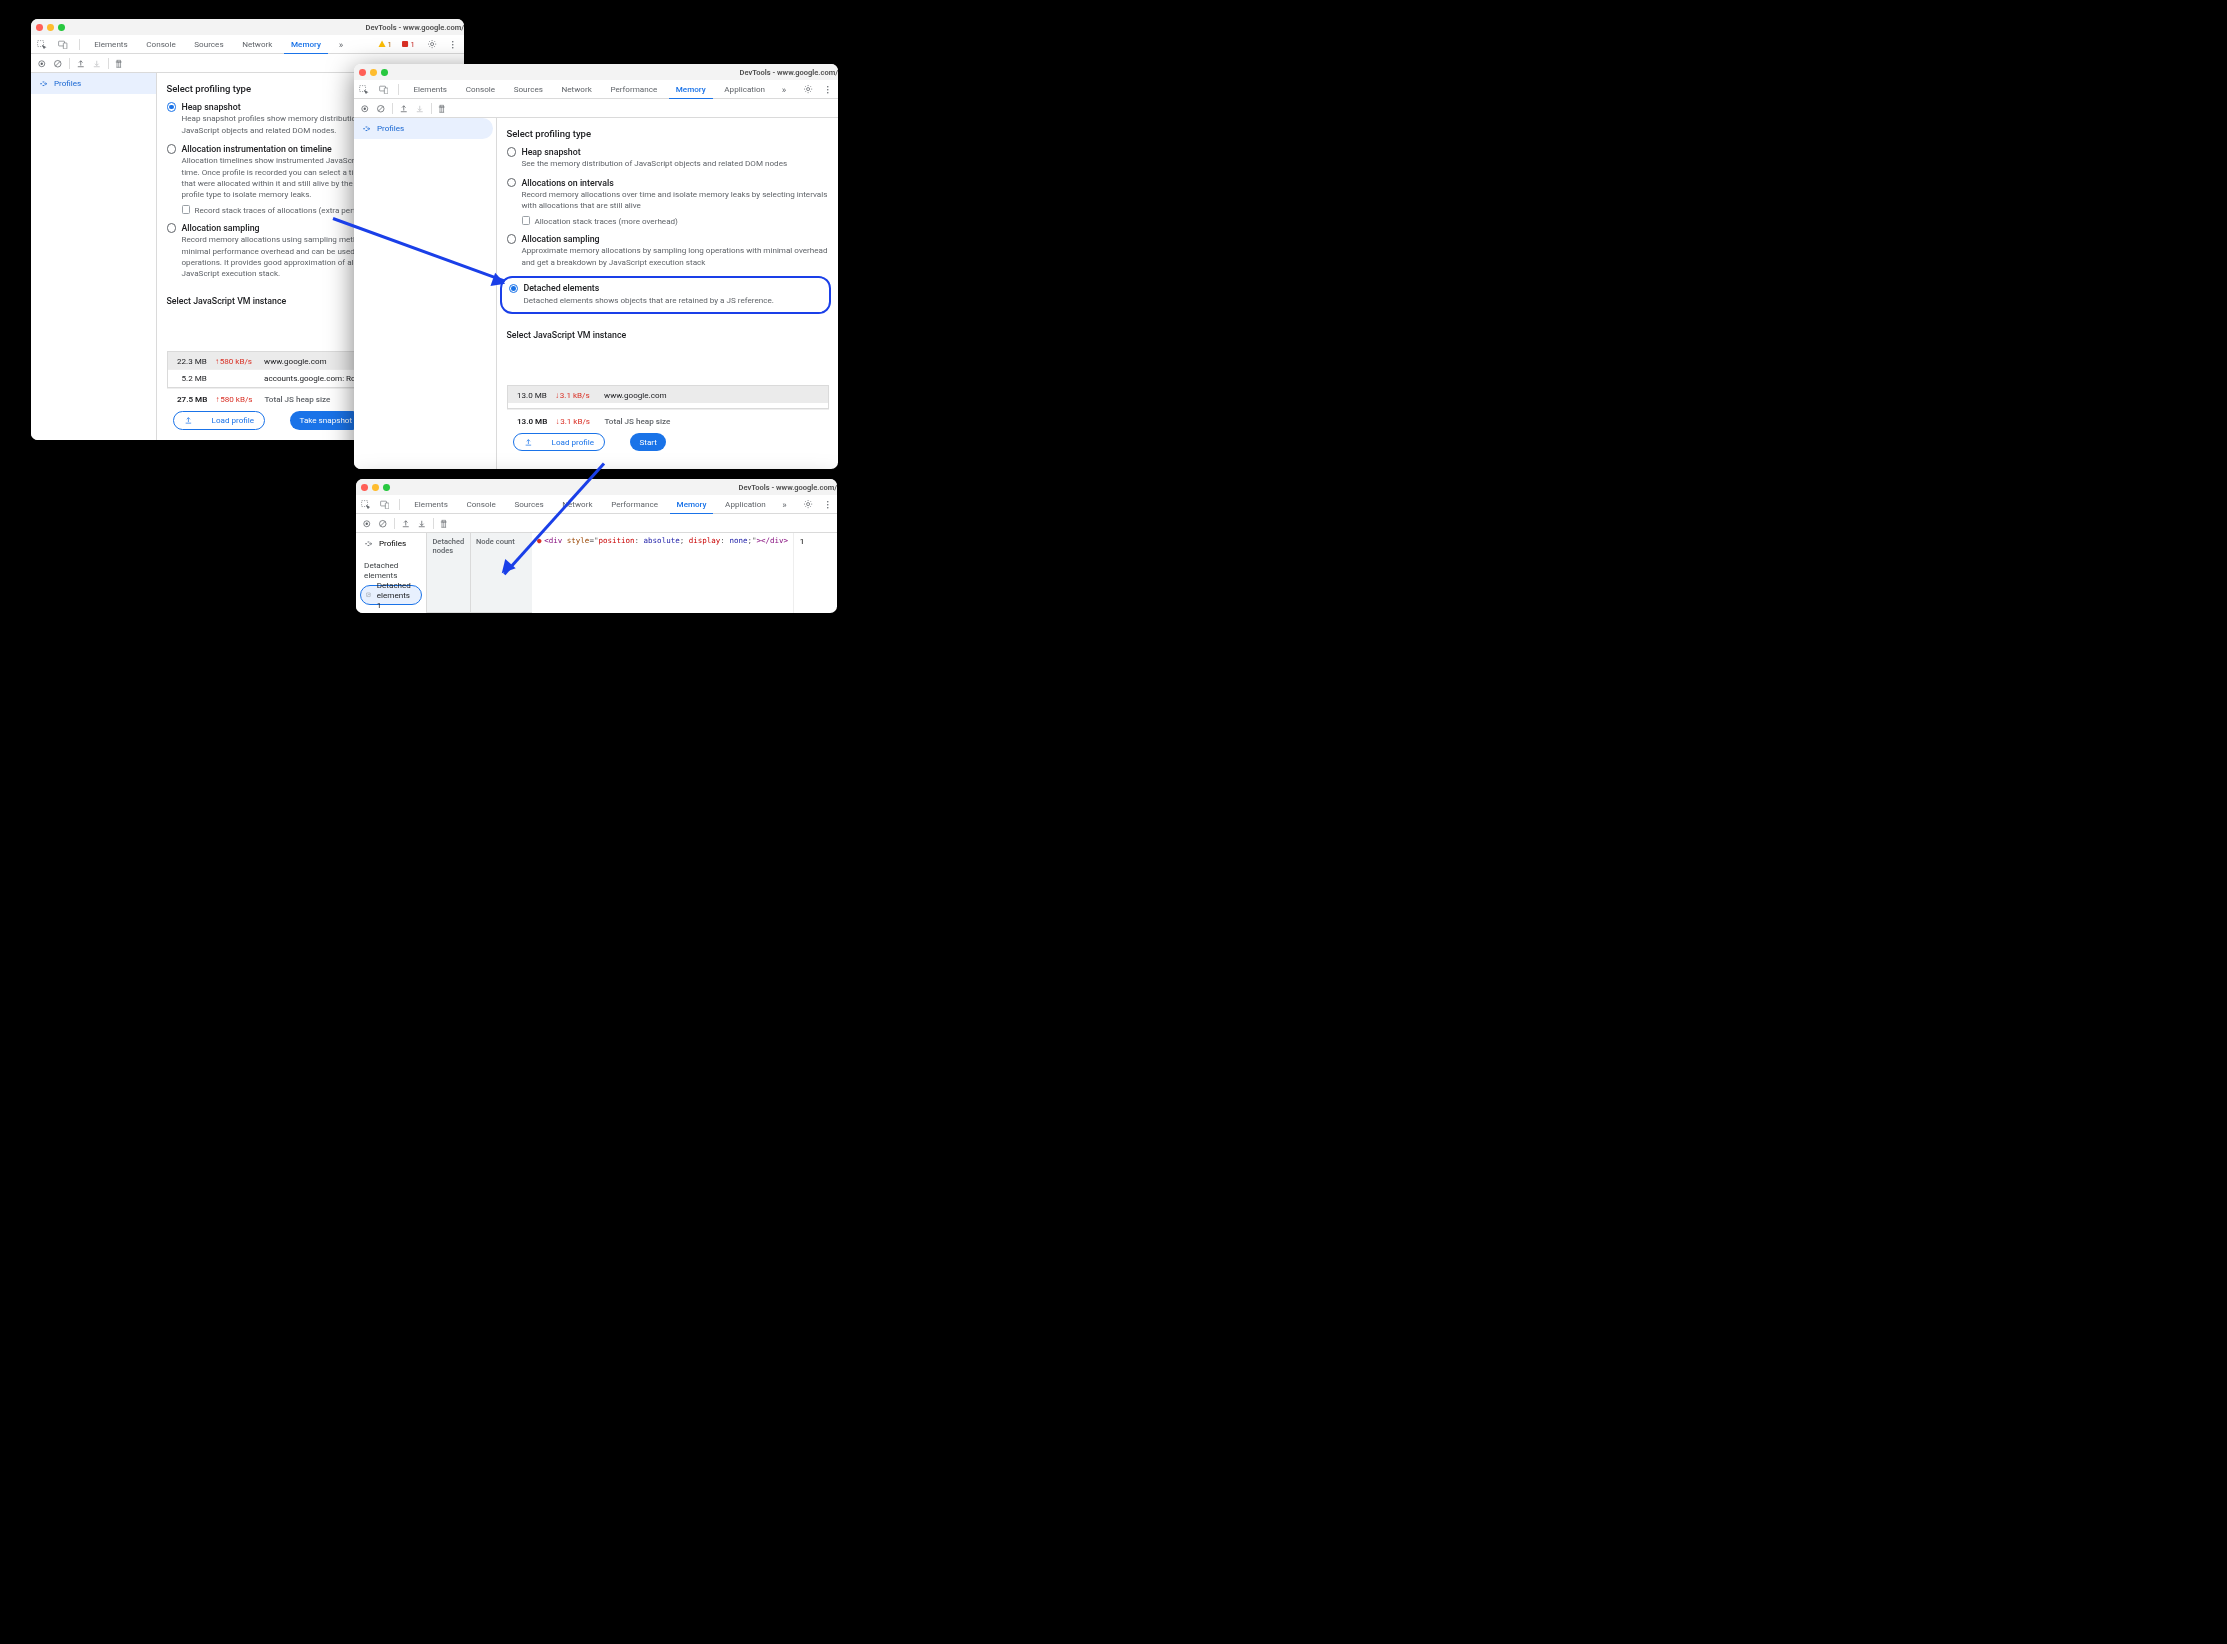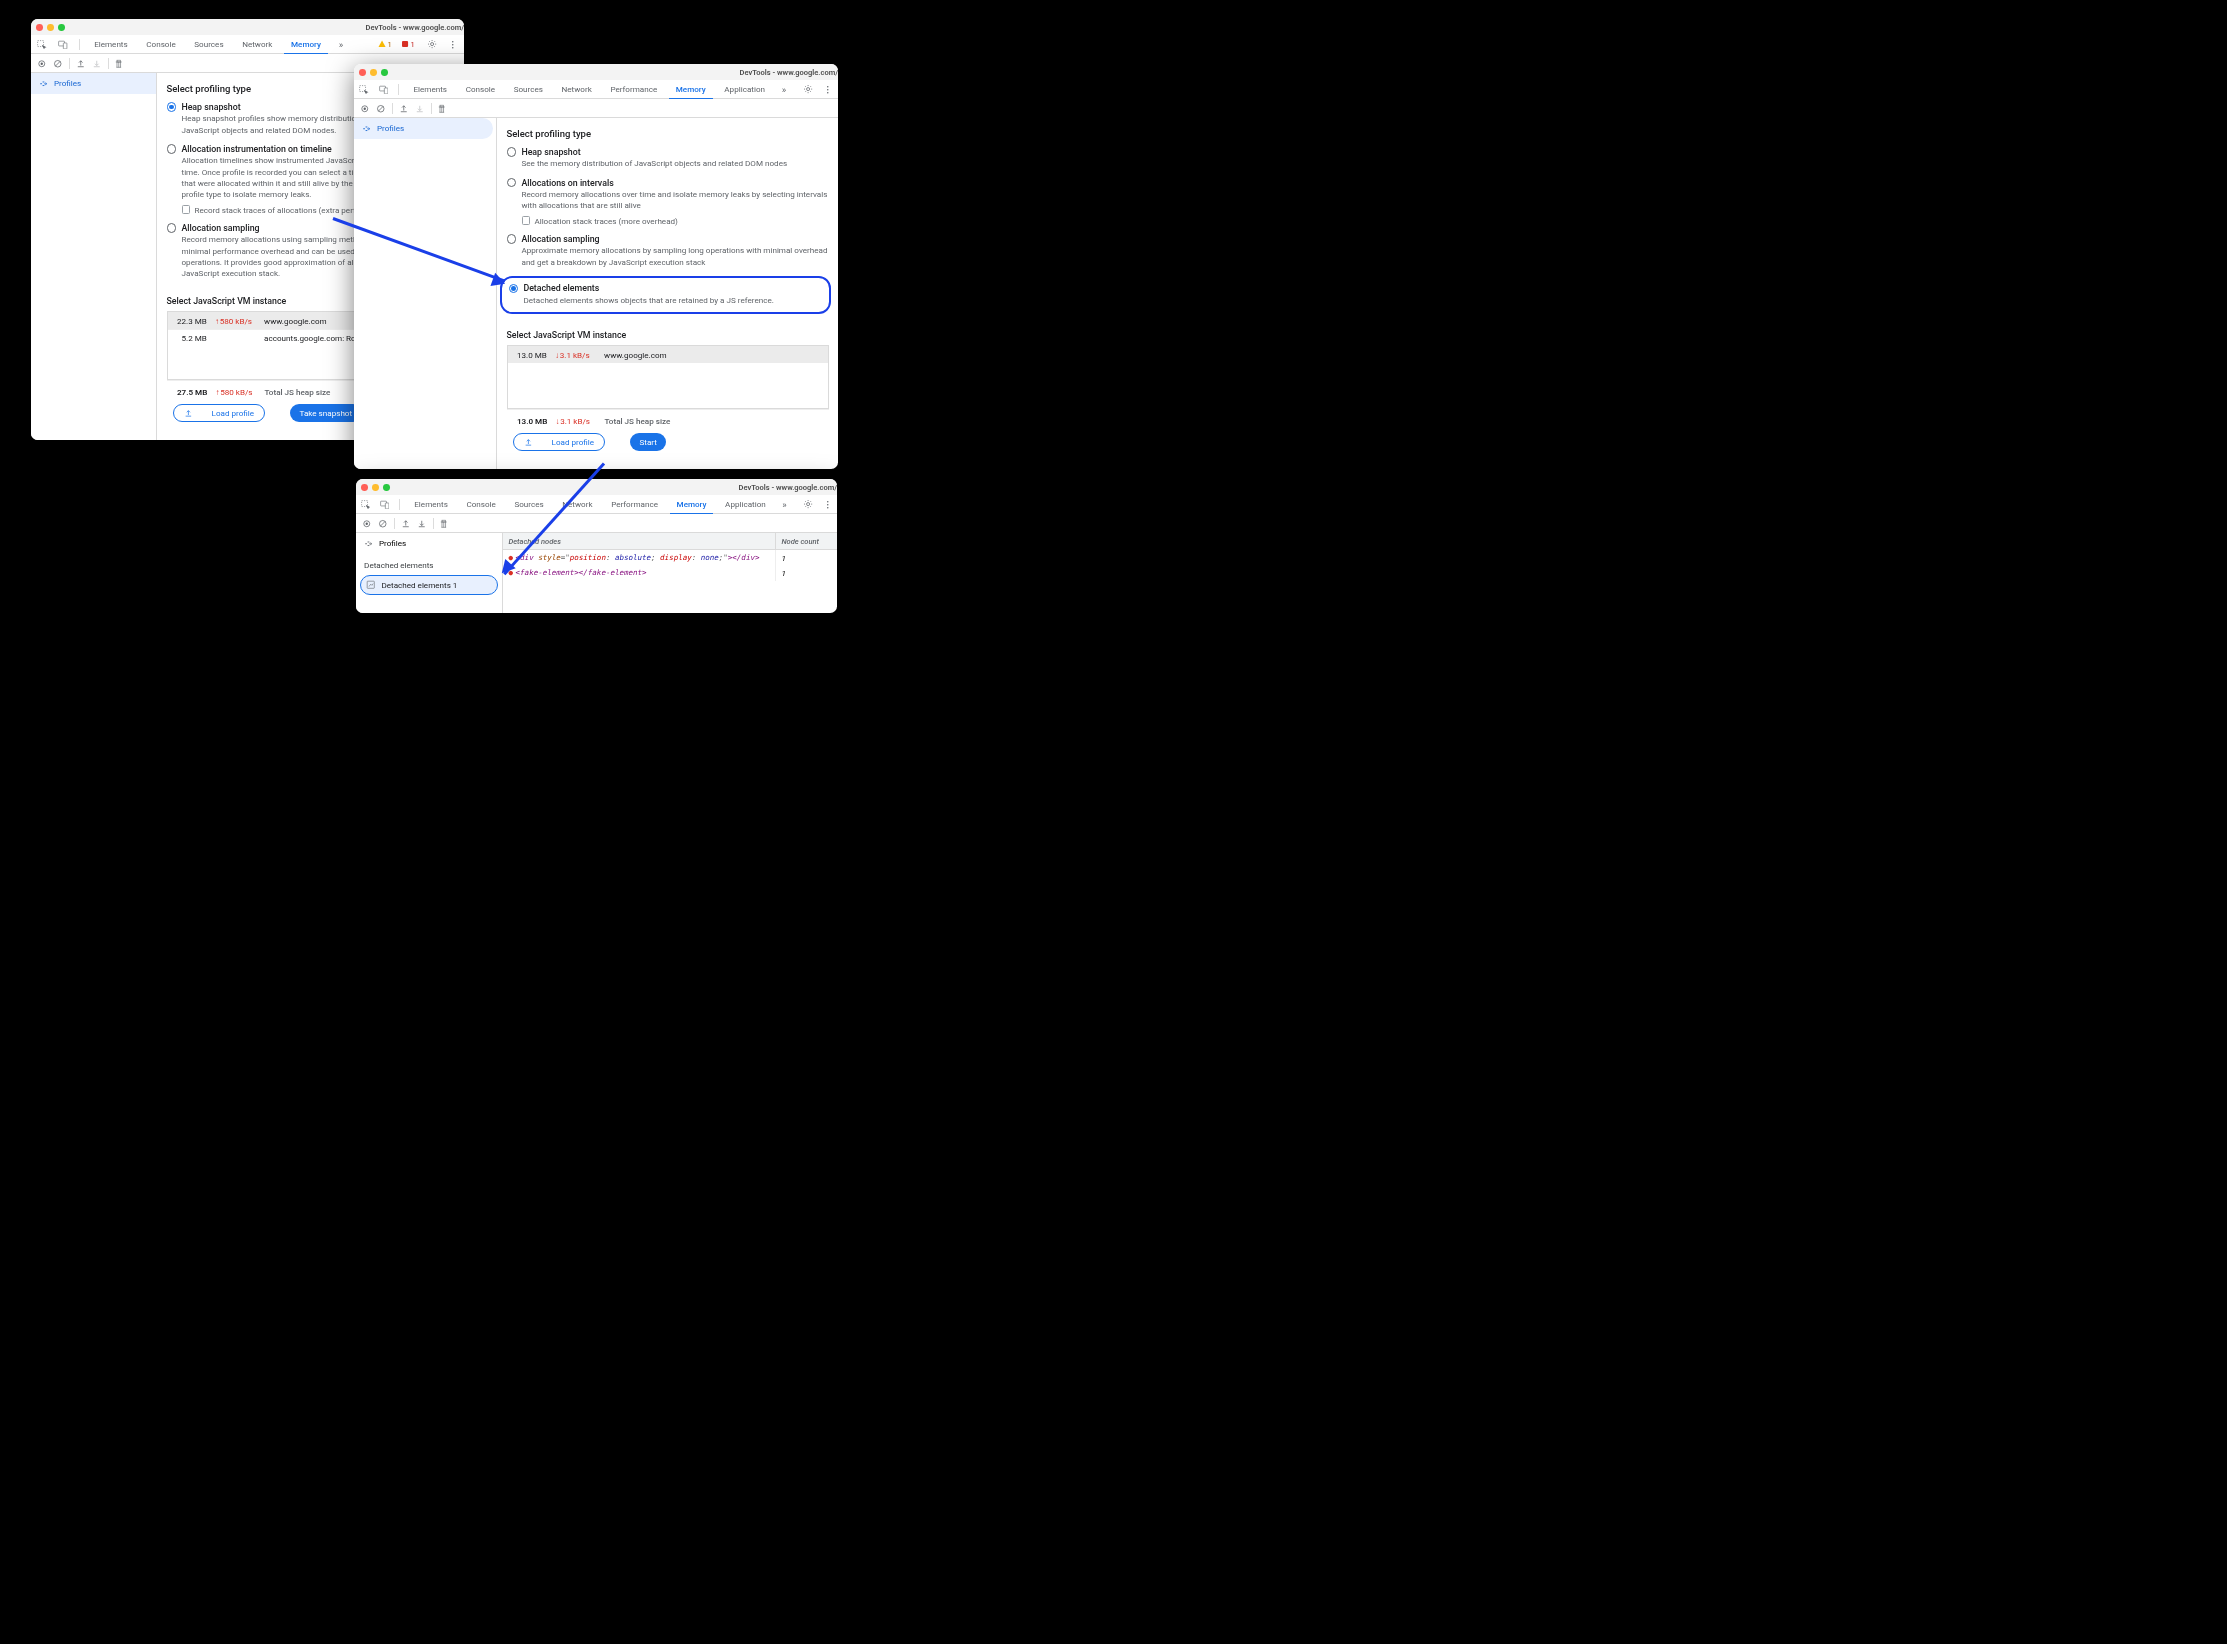--- a/index.html
+++ b/index.html
@@ -124,39 +124,39 @@
     margin-right: -2.7px;
   }
   .opt-header { display:flex; align-items:center; gap:5.4px; font-size: 8.8px; font-weight: 500; color:#202124;}
   .opt-desc { margin-left: 15px; color: #5f6368; font-size: 8.1px; line-height: 1.4; margin-top: 1.4px;}
   .radio { width:9.5px; height:9.5px; border:1.4px solid #5f6368; border-radius:50%; position:relative; flex-shrink:0;}
   .radio.checked { border-color:#1a73e8; }
   .radio.checked::after { content:''; position:absolute; inset:1.4px; background:#1a73e8; border-radius:50%; }
   .checkbox { width:8.8px; height:8.8px; border:0.7px solid #9aa0a6; border-radius:1.4px; display:inline-block; margin-right:4.1px; vertical-align:middle;}
   .sub-check { margin-left:15px; margin-top:4.1px; font-size:8.1px; color:#5f6368; display:flex; align-items:center;}
   h4.sub-title { font-size:8.8px; font-weight:500; margin: 8.1px 0 5.4px;}
-  .vm-table { border:0.7px solid #dadada; font-size:8.1px; }
+  .vm-table { border:0.7px solid #dadada; font-size:8.1px;margin-top:40px; }
   .vm-row { display:flex; padding:3.4px 5.4px; gap:8.1px; align-items:center;}
   .vm-row + .vm-row { border-top: 0.7px solid #eee;}
   .vm-row.selected { background:#ebebeb;}
   .vm-size { min-width:34px; text-align:right; color:#202124;}
   .vm-rate { color:#d93025; min-width:41px; display:flex; align-items:center; gap:0.7px;}
   .vm-rate.none { min-width:41px;}
   .vm-host { color:#202124;}
   .footer { margin-top:auto; }
   .footer-line { display:flex; align-items:center; gap:8.1px; padding: 5.4px 6.8px 2.7px; border-top:0.7px solid #eee;}
   .footer-line .lbl { color:#5f6368; margin-left:0; font-weight:500;}
   .footer-btns { display:flex; gap:5.4px; padding: 4.1px 6.8px 8.1px;}
   .btn { padding: 3.4px 9.5px; border-radius: 11px; font-size:8.1px; cursor:pointer; display:flex; align-items:center; gap:19px;}
   .btn.primary { background:#1a73e8; color:#fff;margin-left:20px;}
   .btn.secondary { background:#fff; color:#1a73e8; border:0.7px solid #1a73e8;}
   .btn svg { width:8.8px; height:8.8px;}
   
   
-  .results { flex:1; display:flex; flex-direction:column;font-style:italic;}
+  .results { flex:1; display:flex; }
   .res-header { display:flex; border-bottom:0.7px solid #dadada; background:#f1f3f4; font-size:7.5px; color:#5f6368; font-weight:500;}
   .res-header > div { padding:3.4px 5.4px; }
   .res-header .c1 { flex:1; border-right:0.7px solid #dadada;}
   .res-header .c2 { width:61px; text-align:left;}
   .res-row { display:flex; font-size:8.1px;}
   .res-row > div { padding:2.7px 5.4px;}
   .res-row .c1 { flex:1; border-right:0.7px solid #eee;}
   .res-row .c2 { width:61px;}
   .code { font-family: Menlo, Consolas, monospace; font-size:7.5px; white-space:nowrap; overflow:hidden; text-overflow:ellipsis;}
   .bullet-red { color:#d93025; margin-right:2.7px;}

